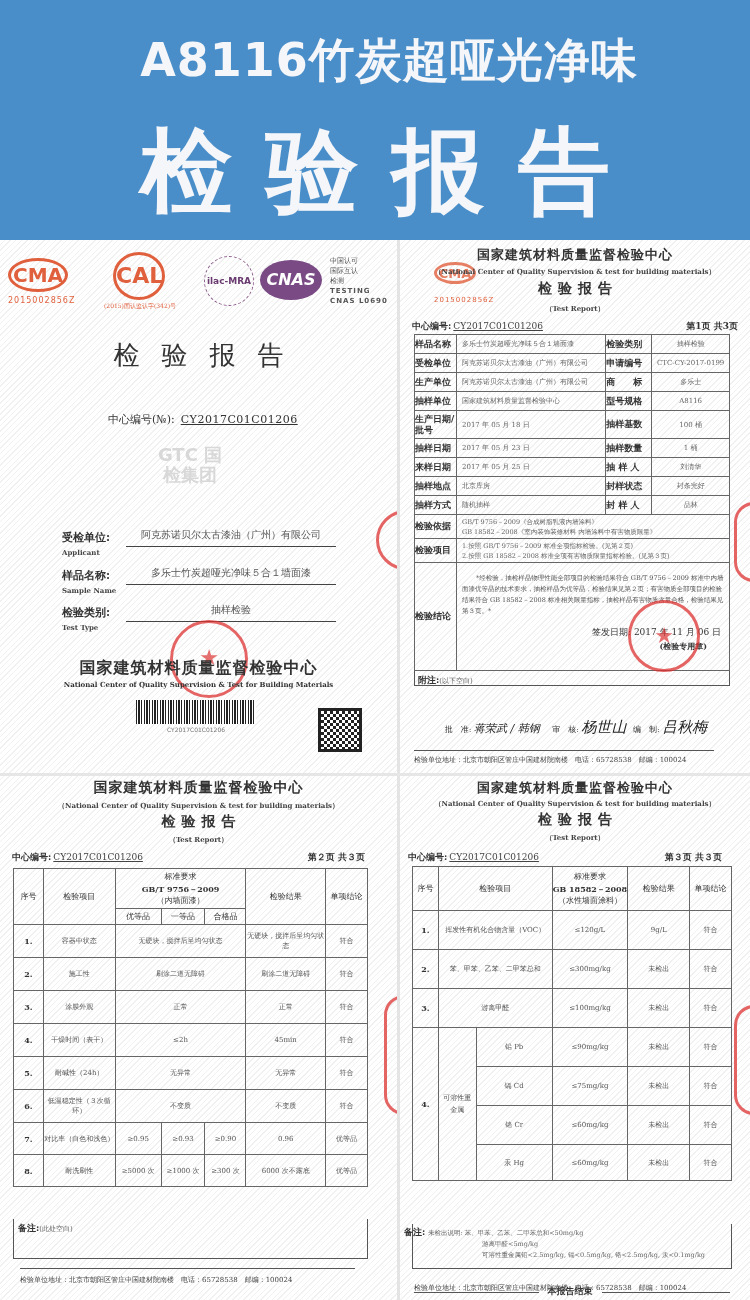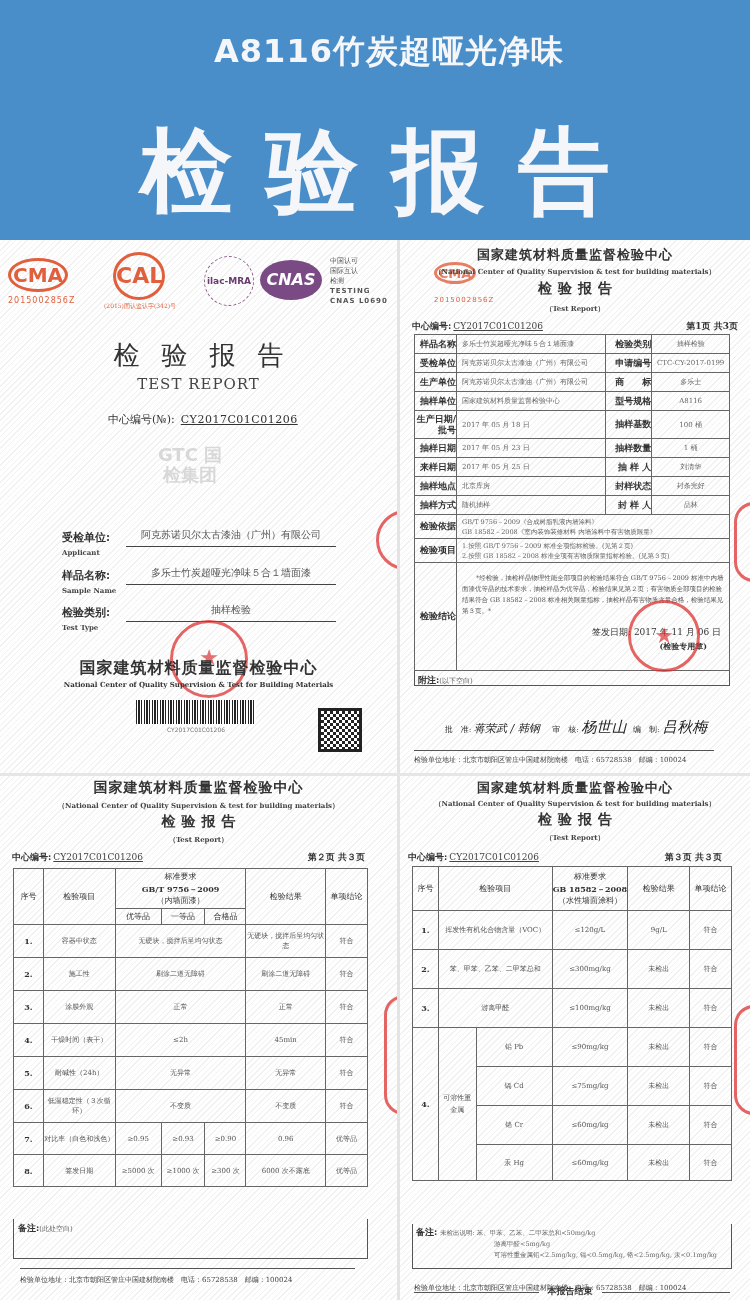--- a/index.html
+++ b/index.html
@@ -1,18 +1,18 @@
 <!DOCTYPE html>
 <html><head>
 <meta charset="utf-8">
 <style>
   * { box-sizing: border-box; margin: 0; padding: 0; }
   body { width: 750px; height: 1300px; background: #ffffff; font-family: "DejaVu Serif", serif; color: #333; overflow: hidden; position: relative; }
   .banner { position: absolute; left: 0; top: 0; width: 750px; height: 240px; background: #4a8ec9; color: #f4f6f9; text-align: center; }
-  .banner .t1 { position: absolute; top: 30px; left: 0; width: 100%; font-family: "DejaVu Sans", sans-serif; font-weight: bold; font-size: 32px; letter-spacing: 1px; padding-left: 28px; }
+  .banner .t1 { position: absolute; top: 30px; left: 0; width: 100%; font-family: "DejaVu Sans", sans-serif; font-weight: bold; font-size: 46px; letter-spacing: 1px; padding-left: 28px; }
   .banner .t2 { position: absolute; top: 110px; left: 0; width: 100%; font-family: "DejaVu Sans", sans-serif; font-weight: bold; font-size: 92px; letter-spacing: 34px; padding-left: 34px; }
   .panel { position: absolute; background: repeating-linear-gradient(135deg, #ffffff 0px, #ffffff 3px, #f1f1f1 3px, #f1f1f1 4px); overflow: hidden; }
   .p1 { left: 0; top: 240px; width: 397px; height: 535px; }
   .p2 { left: 400px; top: 240px; width: 350px; height: 535px; }
   .p3 { left: 0; top: 775px; width: 397px; height: 525px; }
   .p4 { left: 400px; top: 775px; width: 350px; height: 525px; }
   .divider-v { position: absolute; left: 397px; top: 240px; width: 3px; height: 1060px; background: #e4e4e4; }
   .divider-h { position: absolute; left: 0; top: 773px; width: 750px; height: 3px; background: #e6e6e6; }
 
   
@@ -45,21 +45,21 @@
   .rh-cn { position: absolute; left: 0; width: 100%; text-align: center; font-weight: bold; font-family: "DejaVu Sans", sans-serif; color: #333; letter-spacing: 1px; }
   .rh-en { position: absolute; left: 0; width: 100%; text-align: center; font-size: 7px; font-weight: bold; color: #444; }
   .rh-t { position: absolute; left: 0; width: 100%; text-align: center; font-size: 14px; font-weight: bold; letter-spacing: 6px; padding-left: 6px; color: #333; }
   .rh-tsub { position: absolute; left: 0; width: 100%; text-align: center; font-size: 7px; font-weight: bold; color: #444; }
   .rno { position: absolute; font-size: 9px; font-weight: bold; color: #333; }
   .rno .v { font-weight: normal; text-decoration: underline; margin-left: 2px; color: #444; }
   .rpage { position: absolute; font-size: 9px; font-weight: bold; color: #333; }
 
   table { border-collapse: collapse; position: absolute; }
   td { border: 1px solid #666; font-size: 8px; color: #555; vertical-align: middle; }
-  .t1 td.k { font-size: 9px; font-weight: bold; color: #333; text-align: right; white-space: nowrap; }
+  .t1 td.k { font-size: 9px; font-weight: bold; color: #333; text-align: left; white-space: nowrap; }
   .t1 td.v { padding-left: 5px; font-size: 7px; color: #666; }
   .t1 td.vc { text-align: center; font-size: 7px; color: #666; }
   .tbl td { text-align: center; font-size: 7px; color: #555; }
   .tbl td.h { font-size: 8px; color: #333; }
   .tbl td.n { font-weight: bold; font-size: 8px; color: #333; }
   .outer { position: absolute; border: 1px solid #555; }
   .sig-row { position: absolute; font-size: 8px; color: #333; text-align: center; }
   .sig { font-family: "DejaVu Serif", serif; font-style: italic; font-size: 15px; color: #222; }
   .addr { position: absolute; font-size: 7px; color: #444; }
   .addr-line { position: absolute; height: 1px; background: #555; }
@@ -85,21 +85,20 @@
     <div class="logo-cnas">CNAS</div>
     <div class="logo-cnas-text">
       <div>中国认可</div>
       <div>国际互认</div>
       <div>检测</div>
       <div style="font-weight:bold;letter-spacing:1px">TESTING</div>
       <div style="font-weight:bold;letter-spacing:1px">CNAS L0690</div>
     </div>
   </div>
   <div class="cover-title">检验报告</div>
-  <div class="cover-sub">TEST REPORT</div>
   <div class="cover-no">
     <span>中心编号(№):</span><span class="v">CY2017C01C01206</span>
   </div>
   <div class="watermark" style="top:205px;left:150px;width:80px;font-size:18px;line-height:20px;">GTC 国检集团</div>
 
   <div class="field" style="top:290px;">
     <div class="lbl">受检单位:</div>
     <div class="en">Applicant</div>
     <div class="val">阿克苏诺贝尔太古漆油（广州）有限公司</div>
   </div>
@@ -321,21 +320,21 @@
           <td class="n">7.</td>
           <td>对比率（白色和浅色）</td>
           <td>≥0.95</td>
           <td>≥0.93</td>
           <td>≥0.90</td>
           <td>0.96</td>
           <td>优等品</td>
         </tr>
     <tr style="height:32px">
           <td class="n">8.</td>
-          <td>签发日期</td>
+          <td>耐洗刷性</td>
           <td>≥5000 次</td>
           <td>≥1000 次</td>
           <td>≥300 次</td>
           <td>6000 次不露底</td>
           <td>优等品</td>
         </tr>
   </tbody>
     </table>
   <div class="outer" style="left:13px;top:444px;width:355px;height:40px;border-top:none;"></div>
   <div class="remark" style="left:18px;top:447px;"><b>备注:</b><span style="font-size:7px;color:#666">(此处空白)</span></div>
@@ -416,21 +415,21 @@
         </tr>
     <tr style="height:36px">
           <td>汞 Hg</td>
           <td>≤60mg/kg</td>
           <td>未检出</td>
           <td>符合</td>
         </tr>
   </tbody>
     </table>
   <div class="outer" style="left:12px;top:449px;width:320px;height:45px;border-top:none;"></div>
-  <div class="remark" style="left:16px;top:452px;line-height:11px;">
+  <div class="remark" style="left:4px;top:452px;line-height:11px;">
     <b>备注:</b>
     <span style="font-size:6.5px;color:#666">未检出说明: 苯、甲苯、乙苯、二甲苯总和&lt;50mg/kg</span>
     <div style="font-size:6.5px;color:#666;margin-left:78px">游离甲醛&lt;5mg/kg</div>
     <div style="font-size:6.5px;color:#666;margin-left:78px">可溶性重金属铅&lt;2.5mg/kg, 镉&lt;0.5mg/kg, 铬&lt;2.5mg/kg, 汞&lt;0.1mg/kg</div>
   </div>
   <div class="stamp" style="left:334px;top:230px;width:40px;height:110px;border-radius:20px;"></div>
   <div class="addr-line" style="left:14px;top:517px;width:125px;"></div>
   <div class="endline" style="left:140px;top:510px;width:60px;">本报告结束</div>
   <div class="addr-line" style="left:202px;top:517px;width:128px;"></div>
 

